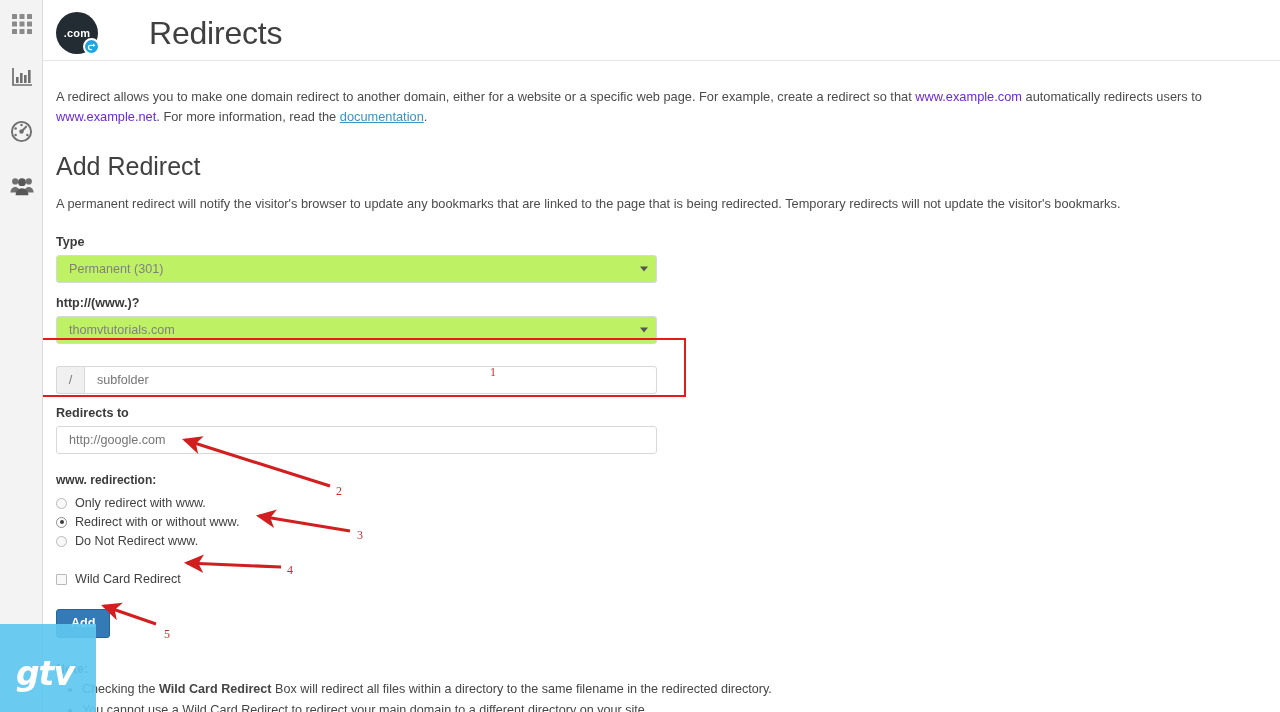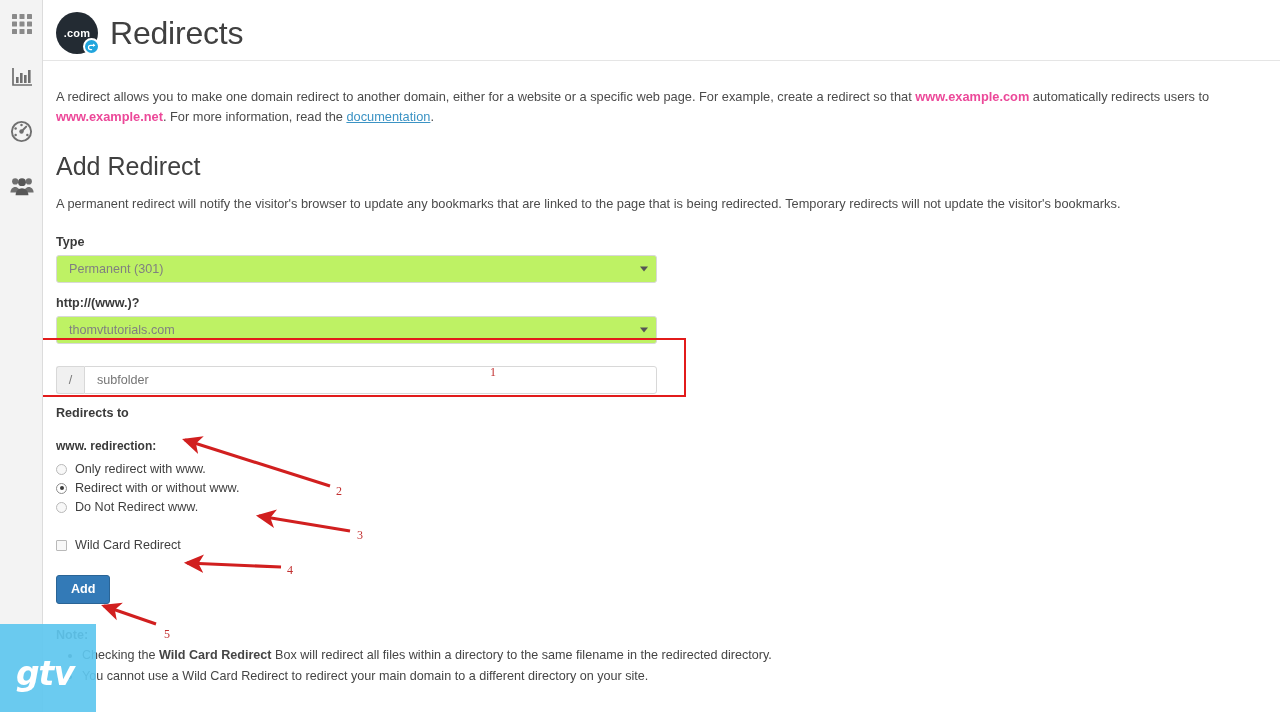--- a/index.html
+++ b/index.html
@@ -39,20 +39,21 @@
     position: absolute; left: 43px; top: 0;
     width: 1237px; height: 712px;
     background: #fff;
     padding: 0;
   }
 
   .page-header {
     display: flex; align-items: center;
     padding: 8px 0 0 13px;
     height: 58px;
+    gap: 39px;
   }
   .app-logo {
     position: relative;
     width: 42px; height: 42px;
     flex: 0 0 42px;
     margin-right: 12px;
   }
   .app-logo .disc {
     position: absolute; left: 0; top: 0;
     width: 42px; height: 42px; border-radius: 50%;
@@ -80,21 +81,21 @@
     border: 0; border-top: 1px solid #e5e5e5;
     margin: 2px 0 0 0; width: 1237px;
   }
 
   .intro {
     font-size: 12.8px; line-height: 1.55;
     color: #4b4b4b;
     padding: 13px 14px 0 13px;
     max-width: 1210px;
   }
-  .intro b { font-weight: bold; color: #ec4899; }
+  .intro b { font-weight: normal; color: #6d28d9; }
   .intro a {
     color: #3b93c4; text-decoration: underline;
   }
 
   h2.section-title {
     font-size: 25px; font-weight: normal;
     color: #404040;
     margin: 27px 8px 0 13px;
     line-height: 1.1;
   }
@@ -390,20 +391,21 @@
       <div class="form-group" style="margin-top:22px;margin-bottom:12px;">
         <div class="subfolder-row">
           <div class="sub-prefix">/</div>
           <input class="sub-input" type="text" placeholder="subfolder" style="">
         </div>
       </div>
 
       
       <div class="form-group">
         <label class="field-label">Redirects to</label>
+        <input class="text-input" type="text" placeholder="http://google.com" style="">
       </div>
 
       
       <div class="form-group" style="margin-top:19px;">
         <div class="radio-title">www. redirection:</div>
 
         <div class="radio-row">
           <span class="radio-dot"></span>
           <span class="lbl">Only redirect with www.</span>
         </div>

